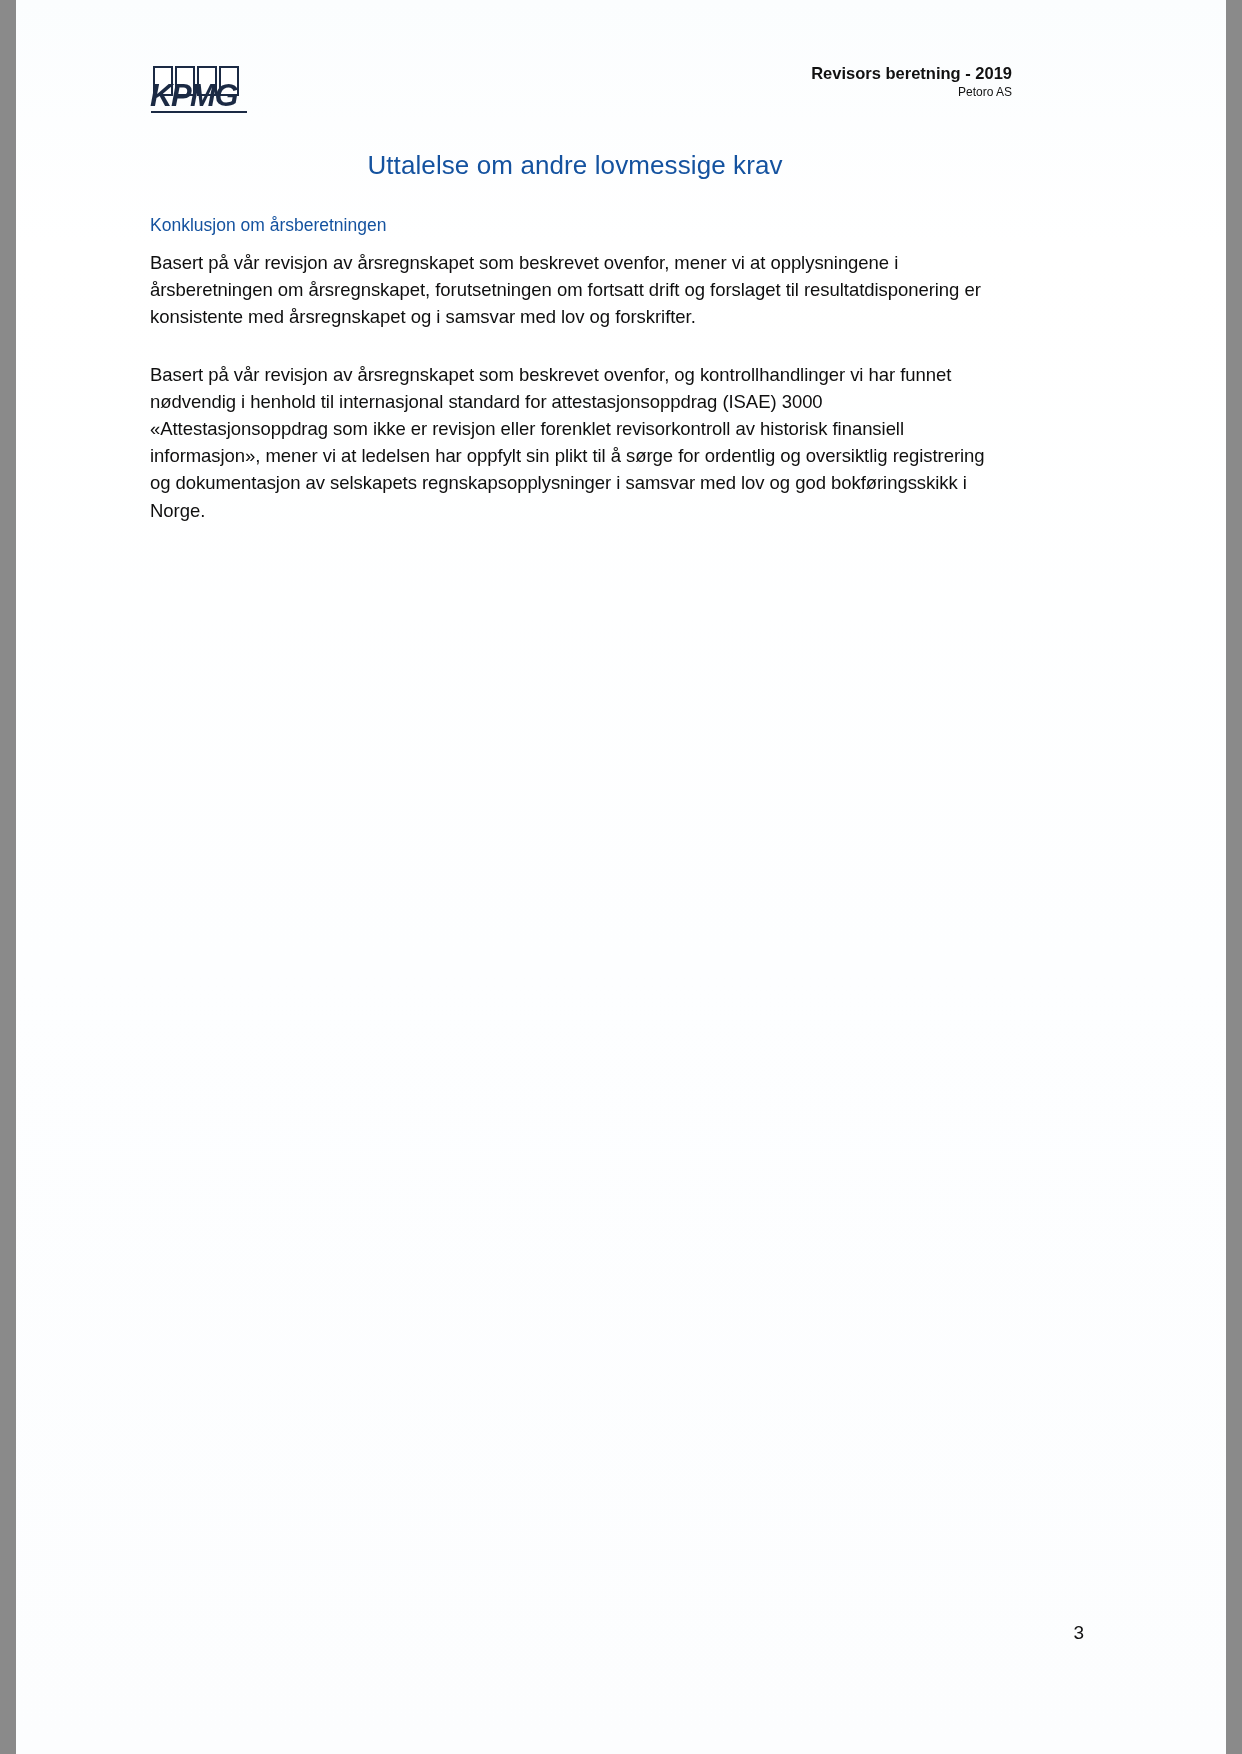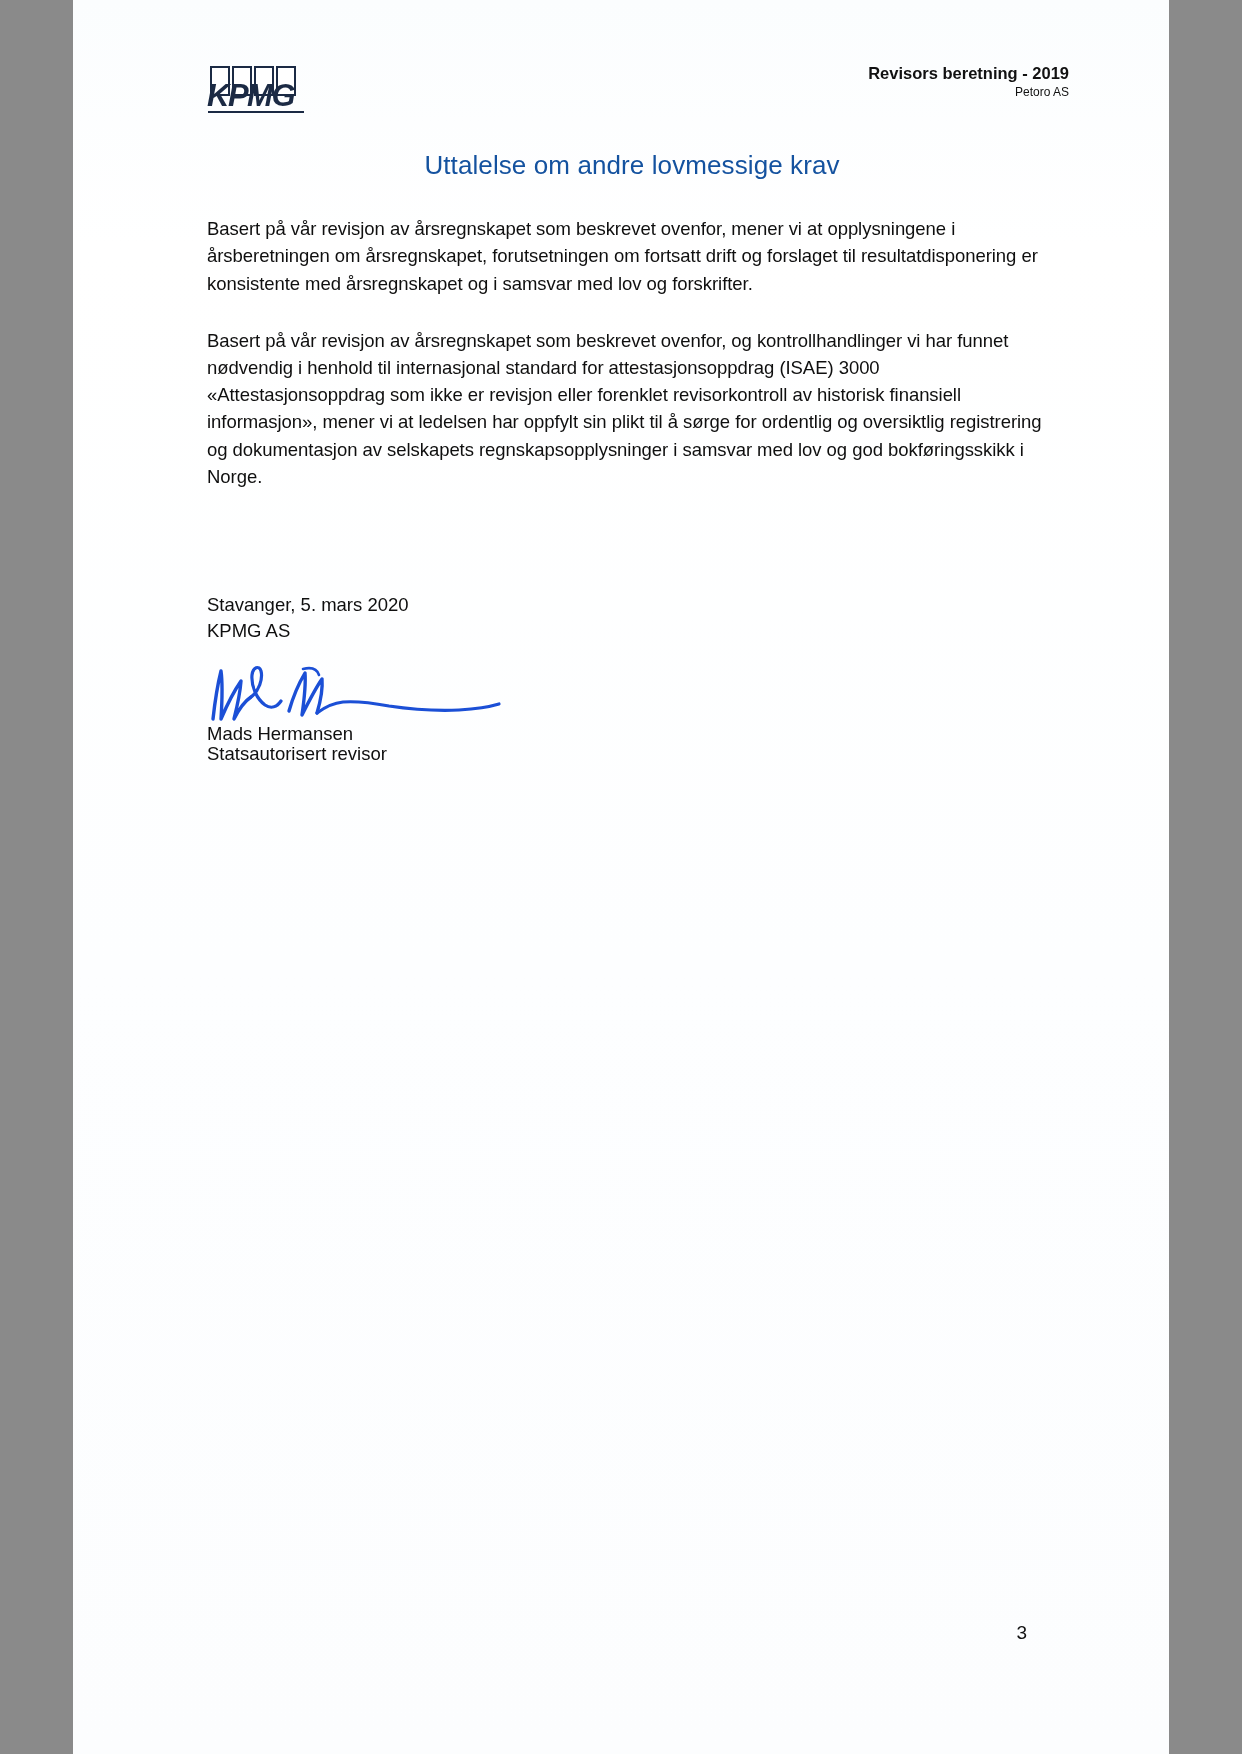--- a/index.html
+++ b/index.html
@@ -2,21 +2,21 @@
 <html><head>
 <meta charset="utf-8">
 <style>
   html, body {
     margin: 0;
     padding: 0;
     background: #8a8a8a;
   }
   .page {
     position: relative;
-    width: 1096px;
+    width: 1210px;
     height: 1754px;
     background: #fdfdfd;
     margin: 0 auto;
     overflow: hidden;
     font-family: "Liberation Sans", sans-serif;
     color: #000000;
     
     background-image:
       linear-gradient(180deg, #fbfdfe 0%, #ffffff 14%, #fdfeff 55%, #fcfdfe 100%);
   }
@@ -173,40 +173,22 @@
     <div class="header-right">
       <div>Revisors beretning - 2019</div>
       <div class="sub">Petoro AS</div>
     </div>
   </div>
 
   <div class="content">
 
     <h1 class="doc-title">Uttalelse om andre lovmessige krav</h1>
 
+    <h2 class="section-title">Konklusjon om årsberetningen</h2>
     <p class="body-text">Basert på vår revisjon av årsregnskapet som beskrevet ovenfor, mener vi at opplysningene i årsberetningen om årsregnskapet, forutsetningen om fortsatt drift og forslaget til resultatdisponering er konsistente med årsregnskapet og i samsvar med lov og forskrifter.</p>
 
     <p class="body-text">Basert på vår revisjon av årsregnskapet som beskrevet ovenfor, og kontrollhandlinger vi har funnet nødvendig i henhold til internasjonal standard for attestasjonsoppdrag (ISAE) 3000 «Attestasjonsoppdrag som ikke er revisjon eller forenklet revisorkontroll av historisk finansiell informasjon», mener vi at ledelsen har oppfylt sin plikt til å sørge for ordentlig og oversiktlig registrering og dokumentasjon av selskapets regnskapsopplysninger i samsvar med lov og god bokføringsskikk i Norge.</p>
   </div>
 
-  <div class="sign-block">
-    <div class="sign-line">Stavanger, 5. mars 2020</div>
-    <div class="sign-line">KPMG AS</div>
-
-    <div class="signature-img">
-      <svg width="300" height="66" viewBox="0 0 300 66" xmlns="http://www.w3.org/2000/svg">
-        <g fill="none" stroke="#1b4fd6" stroke-linecap="round" stroke-linejoin="round">
-          <path d="M6 58 C8 40, 11 22, 14 10 C16 24, 15 42, 14 58 C20 44, 27 30, 34 20 C33 34, 30 46, 27 58 C32 48, 38 40, 44 36" stroke-width="3.4"></path>
-          <path d="M44 36 C52 30, 56 18, 54 10 C52 4, 46 6, 45 14 C44 26, 50 38, 58 44 C64 48, 70 46, 74 40" stroke-width="3.2"></path>
-          <path d="M82 50 C86 36, 92 22, 98 12 C99 24, 97 40, 95 54 C101 42, 108 28, 115 18 C116 30, 113 42, 110 52" stroke-width="3.4"></path>
-          <path d="M110 52 C118 46, 126 42, 136 41 C150 40, 166 42, 182 45 C202 48, 228 50, 252 49 C268 48, 282 46, 292 43" stroke-width="3.2"></path>
-          <path d="M96 8 C104 6, 110 8, 112 14" stroke-width="2.6"></path>
-        </g>
-      </svg>
-    </div>
-
-    <div class="sign-name">Mads Hermansen</div>
-    <div class="sign-name">Statsautorisert revisor</div>
-  </div>
 
   <div class="page-number">3</div>
 
 </div>
 
 </body></html>

